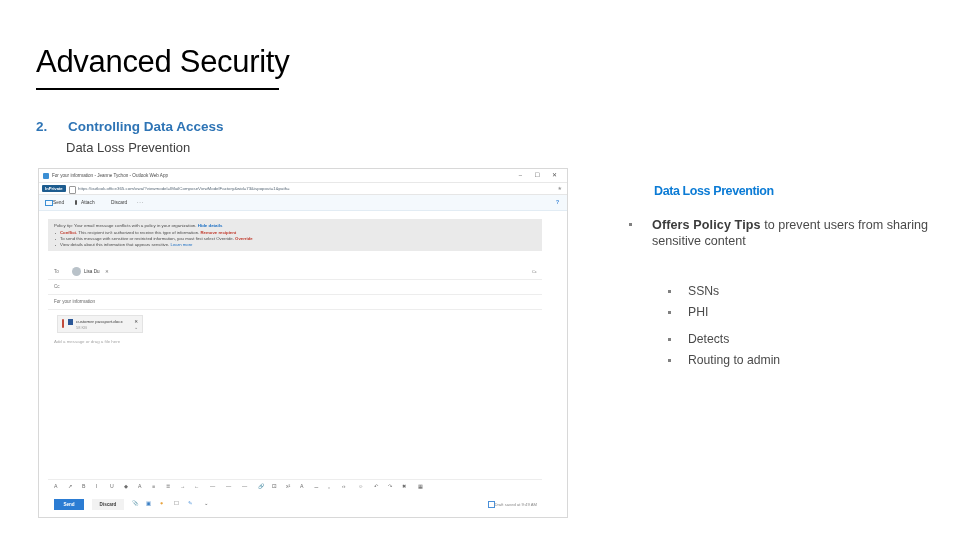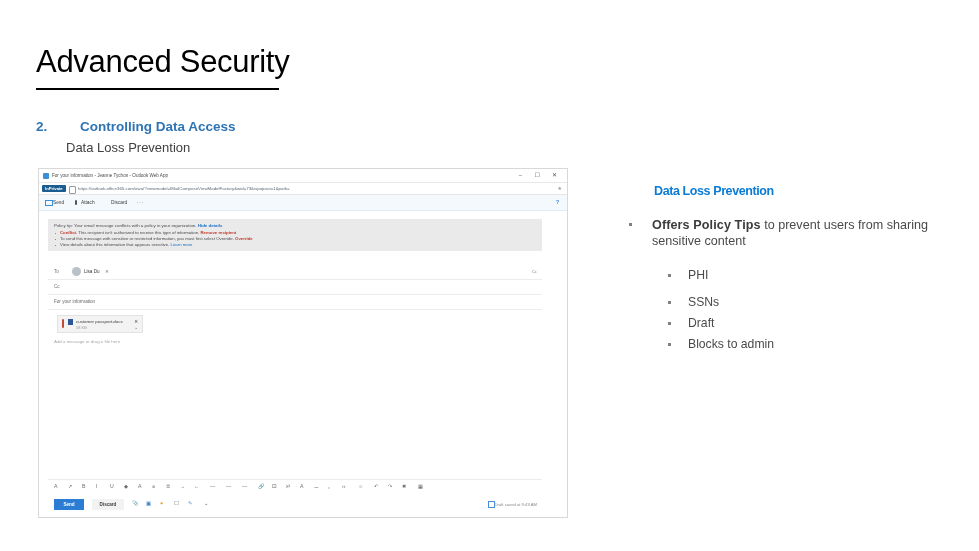--- a/index.html
+++ b/index.html
@@ -40,21 +40,21 @@
   #agenda-num {
     position: absolute;
     left: 36px;
     top: 119px;
     font-size: 13.5px;
     font-weight: bold;
     color: #2e74b5;
   }
   #agenda-label {
     position: absolute;
-    left: 80px;
+    left: 68px;
     top: 119px;
     font-size: 13.5px;
     font-weight: bold;
     color: #2e74b5;
     white-space: nowrap;
   }
   #agenda-sub {
     position: absolute;
     left: 66px;
     top: 140px;
@@ -79,21 +79,21 @@
     margin-left: 44px;
     margin-bottom: 20px;
     white-space: nowrap;
   }
   .b1 {
     position: relative;
     font-size: 12.6px;
     line-height: 15.5px;
     color: #4a4a4a;
     padding-left: 42px;
-    margin-bottom: 16px;
+    margin-bottom: 32px;
   }
   .b1 > .dot {
     position: absolute;
     left: 19px;
     top: 5px;
     width: 2.5px;
     height: 2.5px;
     background: #808080;
   }
   .b1 strong { font-weight: bold; color: #3c3c3c; letter-spacing: 0.1px; }
@@ -336,32 +336,32 @@
 <div id="agenda-label">Controlling Data Access</div>
 <div id="agenda-sub">Data Loss Prevention</div>
 
 <div id="right-pane">
   <div id="dlp-heading">Data Loss Prevention</div>
 
   <div class="b1">
     <span class="dot"></span><strong>Offers Policy Tips</strong><span> to prevent users from sharing sensitive content</span>
   </div>
 
+  <div class="b2">
+    <span class="dot"></span><span>SSNs</span>
+  </div>
   <div class="b2" style="margin-bottom:6px;">
     <span class="dot"></span><span>PHI</span>
   </div>
+
   <div class="b2">
-    <span class="dot"></span><span>SSNs</span>
-  </div>
-
+    <span class="dot"></span><span>Detects</span>
+  </div>
   <div class="b2">
-    <span class="dot"></span><span>Draft</span>
-  </div>
-  <div class="b2">
-    <span class="dot"></span><span>Blocks to admin</span>
+    <span class="dot"></span><span>Routing to admin</span>
   </div>
 </div>
 
 <div id="browser">
 
   <div id="titlebar">
     <div id="tab-favicon"></div>
     <div id="tab-title">For your information - Jeanne Tychon - Outlook Web App</div>
     <div class="wbtn" id="wmin">–</div>
     <div class="wbtn" id="wmax">☐</div>

